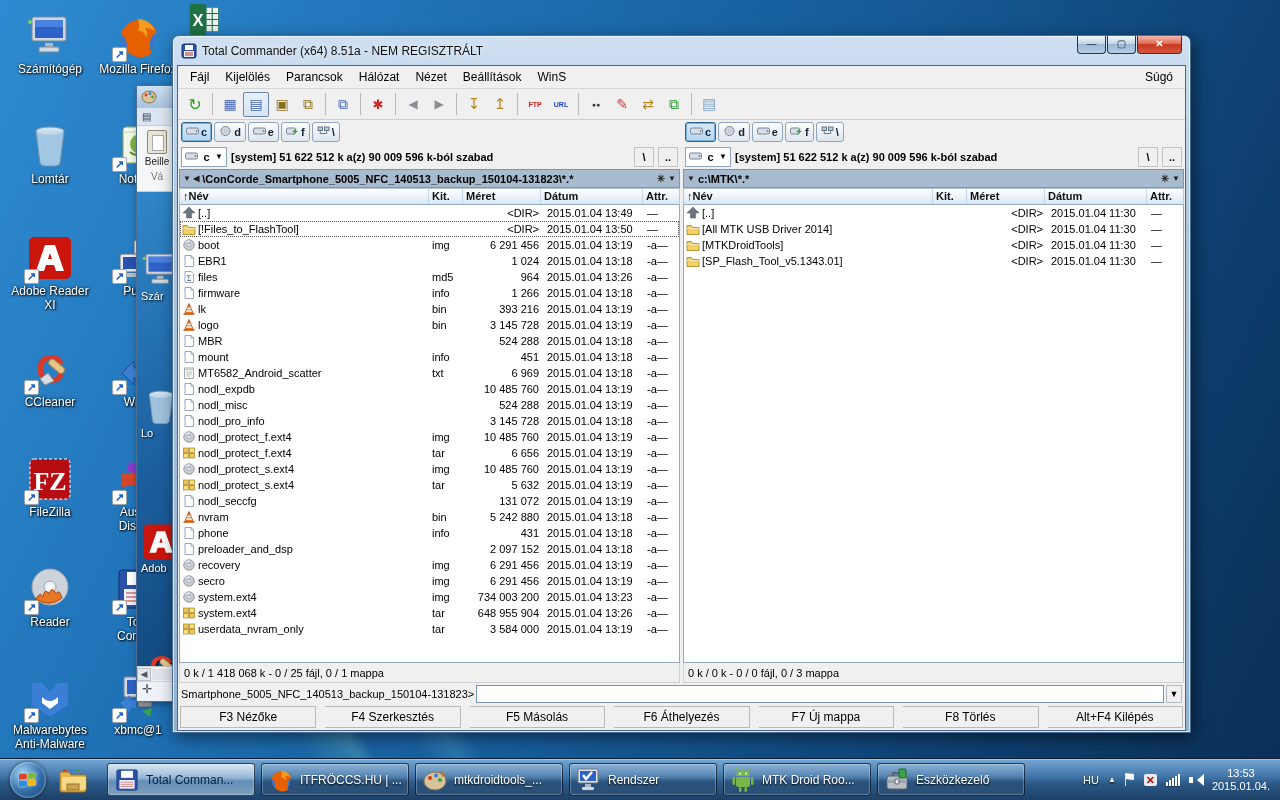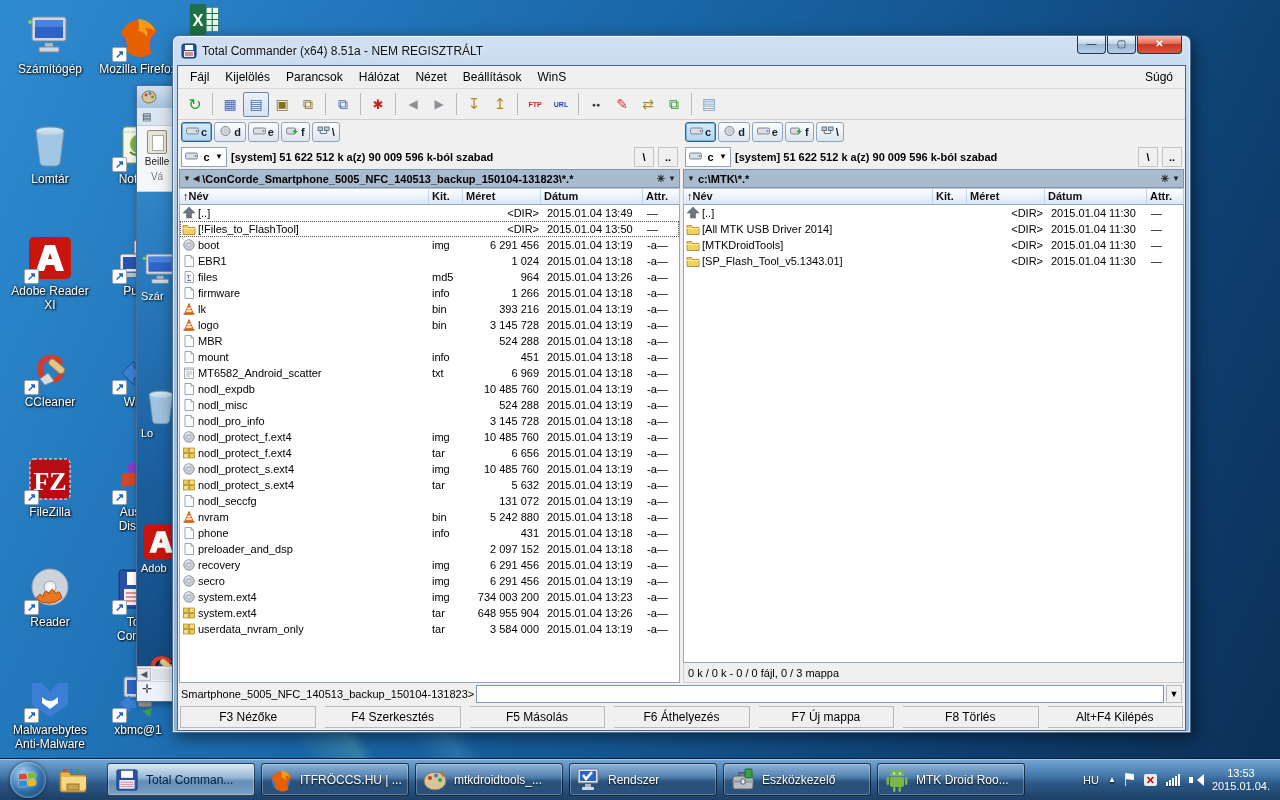--- a/index.html
+++ b/index.html
@@ -798,20 +798,21 @@
                   <rect x="1.5" y="6.4" width="5" height="4.6" fill="#f6dd80" stroke="#a5821f" stroke-width=".7"></rect>
                   <rect x="7.5" y="6.4" width="5" height="4.6" fill="#eec94e" stroke="#a5821f" stroke-width=".7"></rect>
                 </svg></span>
               <span class="fname">userdata_nvram_only</span>
               <span class="fext">tar</span>
               <span class="fsize">3 584 000</span>
               <span class="fdate">2015.01.04 13:19</span>
               <span class="fattr">-a—</span>
             </div>
           </div>
+          <div class="pstatus">0 k / 1 418 068 k - 0 / 25 fájl, 0 / 1 mappa</div>
         </div>
       <div class="pgap"></div>
       <div class="panel" id="panel-right">
           <div class="drivebar">
             <div class="dbtn sel">
               <span><svg width="13" height="10" viewBox="0 0 13 10">
                   <rect x=".5" y="2" width="12" height="6" rx="1.5" fill="#d8dee5" stroke="#7a8694"></rect>
                   <circle cx="10.5" cy="5" r="1" fill="#7a8694"></circle>
                 </svg></span>
               <span>c</span>
@@ -989,41 +990,41 @@
             <rect x="2" y="2" width="20" height="14" rx="1" fill="#dfe5ec" stroke="#6a7682"></rect>
             <rect x="4" y="4" width="16" height="10" fill="#2e62c8"></rect>
             <rect x="9" y="17" width="6" height="3" fill="#aeb8c2"></rect>
             <rect x="6" y="20" width="12" height="3" rx="1" fill="#cfd8e2"></rect>
             <path d="M7 8 l3 4 6 -7" stroke="#fff" stroke-width="2.5" fill="none"></path>
           </svg></span>
         <span style="white-space: nowrap;">Rendszer</span>
       </div>
       <div class="tbtnw">
         <span class="ti"><svg width="100%" height="100%" viewBox="0 0 26 26">
-            <rect x="3" y="9" width="20" height="13" rx="2" fill="#b8bec6" stroke="#5a626a"></rect>
-            <path d="M9 9 v-3 h8 v3" fill="none" stroke="#5a626a" stroke-width="2"></path>
-            <rect x="3" y="13" width="20" height="3" fill="#9aa2aa"></rect>
-            <rect x="11" y="12" width="4" height="5" rx="1" fill="#e8ecf0" stroke="#5a626a"></rect>
-            <rect x="15" y="2" width="7" height="9" rx="1" fill="#3aa04a" stroke="#1c6a2a"></rect>
-          </svg></span>
-        <span style="white-space: nowrap;">Eszközkezelő</span>
-      </div>
-      <div class="tbtnw">
-        <span class="ti"><svg width="100%" height="100%" viewBox="0 0 26 26">
             <path d="M8 4 l-2 -3 M18 4 l2 -3" stroke="#7ab648" stroke-width="1.5"></path>
             <path d="M6 9 a7 6 0 0 1 14 0 z" fill="#7ab648"></path>
             <circle cx="10" cy="6.5" r=".9" fill="#fff"></circle>
             <circle cx="16" cy="6.5" r=".9" fill="#fff"></circle>
             <rect x="6" y="10" width="14" height="10" rx="2" fill="#7ab648"></rect>
             <rect x="2.5" y="10" width="2.5" height="8" rx="1.2" fill="#7ab648"></rect>
             <rect x="21" y="10" width="2.5" height="8" rx="1.2" fill="#7ab648"></rect>
             <rect x="9" y="20" width="2.5" height="5" rx="1.2" fill="#7ab648"></rect>
             <rect x="14.5" y="20" width="2.5" height="5" rx="1.2" fill="#7ab648"></rect>
           </svg></span>
         <span style="white-space: nowrap;">MTK Droid Roo...</span>
+      </div>
+      <div class="tbtnw">
+        <span class="ti"><svg width="100%" height="100%" viewBox="0 0 26 26">
+            <rect x="3" y="9" width="20" height="13" rx="2" fill="#b8bec6" stroke="#5a626a"></rect>
+            <path d="M9 9 v-3 h8 v3" fill="none" stroke="#5a626a" stroke-width="2"></path>
+            <rect x="3" y="13" width="20" height="3" fill="#9aa2aa"></rect>
+            <rect x="11" y="12" width="4" height="5" rx="1" fill="#e8ecf0" stroke="#5a626a"></rect>
+            <rect x="15" y="2" width="7" height="9" rx="1" fill="#3aa04a" stroke="#1c6a2a"></rect>
+          </svg></span>
+        <span style="white-space: nowrap;">Eszközkezelő</span>
       </div>
     </div>
   <div class="tray">
     <span class="titem">HU</span>
     <span class="titem" style="font-size:8px">▲</span>
     <span class="flagico"></span>
     <span class="redx">✕</span>
     <span class="bars">
         <span style="height:4px"></span>
         <span style="height:6px"></span>

